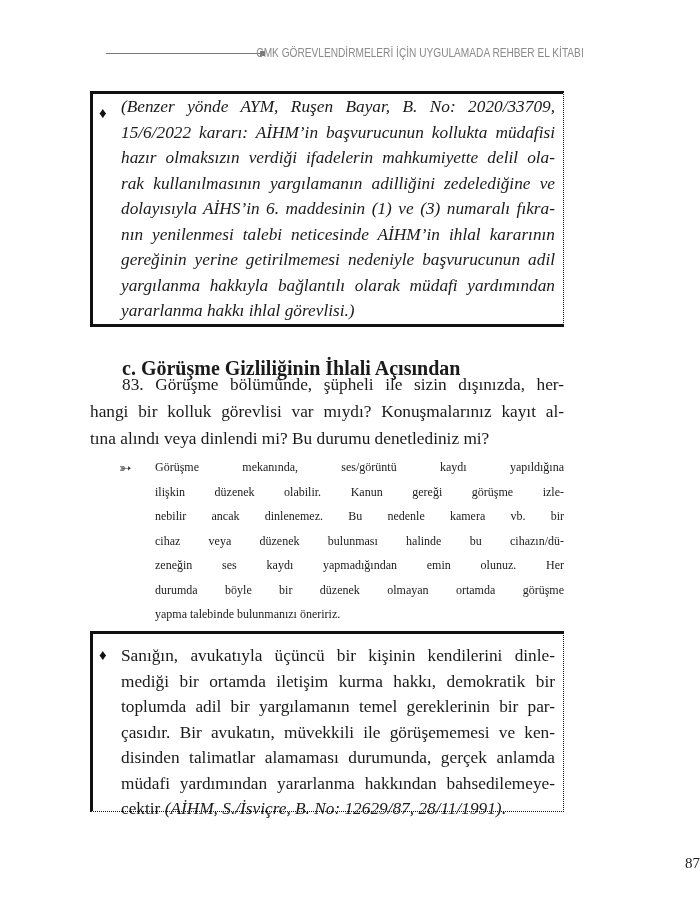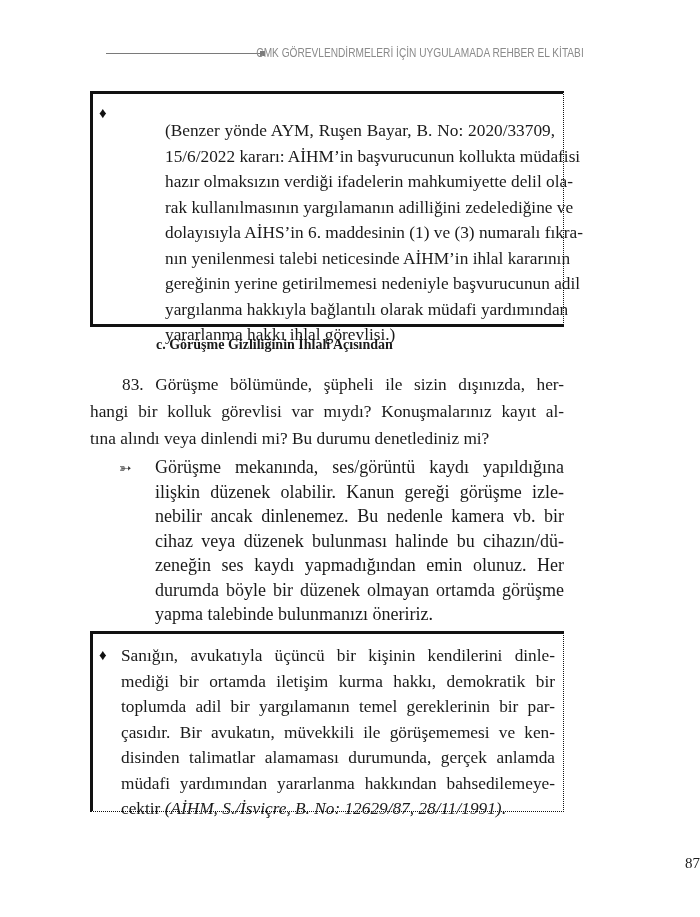--- a/index.html
+++ b/index.html
@@ -18,37 +18,37 @@
             border-bottom: 3px solid #111; border-right: 1.5px dotted #111; }
     .box2 { top: 631px; height: 181px; border-top: 3px solid #111; border-left: 3px solid #111;
             border-bottom: 1.5px dotted #111; border-right: 1.5px dotted #111; }
 
     .box-inner { position: absolute; left: 0; top: 0; right: 0; bottom: 0; }
     .diamond { position: absolute; left: 6px; font-size: 15px; line-height: 1; color: #111; }
     .box1 .diamond { top: 12px; }
     .box2 .diamond { top: 14px; }
 
     .box-text { position: absolute; left: 28px; right: 8px; font-size: 17.3px; text-align: justify; }
-    .box1 .box-text { top: 24px; line-height: 25.5px; margin-left: 44px; }
+    .box1 .box-text { top: 0; font-style: italic; line-height: 25.5px; }
     .box2 .box-text { top: 9px; line-height: 25.5px; }
     .box-text .line { display: block; text-align: justify; text-align-last: justify; white-space: nowrap; height: 25.5px; }
     .box-text .line.last { text-align-last: left; }
     .cite { font-style: italic; }
 
-    .section-heading { position: absolute; left: 122px; top: 337px; font-weight: bold; font-size: 14px; white-space: nowrap; margin-left: 34px; }
+    .section-heading { position: absolute; left: 122px; top: 357px; font-weight: bold; font-size: 20px; white-space: nowrap; }
 
     .para { position: absolute; left: 90px; width: 474px; top: 371px; font-size: 17.3px; line-height: 27px; }
     .para .line { display: block; text-align: justify; text-align-last: justify; white-space: nowrap; height: 27px; }
     .para .line.first { padding-left: 32px; }
     .para .line.last { text-align-last: left; }
     .q-num { font-weight: normal; }
 
     .bullet { position: absolute; left: 119px; top: 455px; width: 445px; }
     .arrow { position: absolute; left: 0; top: 4px; font-size: 15px; font-family: "DejaVu Sans", sans-serif; color: #333; }
-    .bullet-text { position: absolute; left: 36px; width: 409px; top: 0; font-size: 18px; line-height: 24.5px; }
+    .bullet-text { position: absolute; left: 36px; width: 409px; top: 0; font-size: 12px; line-height: 24.5px; }
     .bullet-text .line { display: block; text-align: justify; text-align-last: justify; white-space: nowrap; height: 24.5px; }
     .bullet-text .line.last { text-align-last: left; }
 
     .page-number { position: absolute; left: 0; width: 700px; top: 855px; text-align: right; font-size: 15px; }
   </style>
 </head>
 <body>
 
 <div class="header">
   <div class="header-rule"></div>

